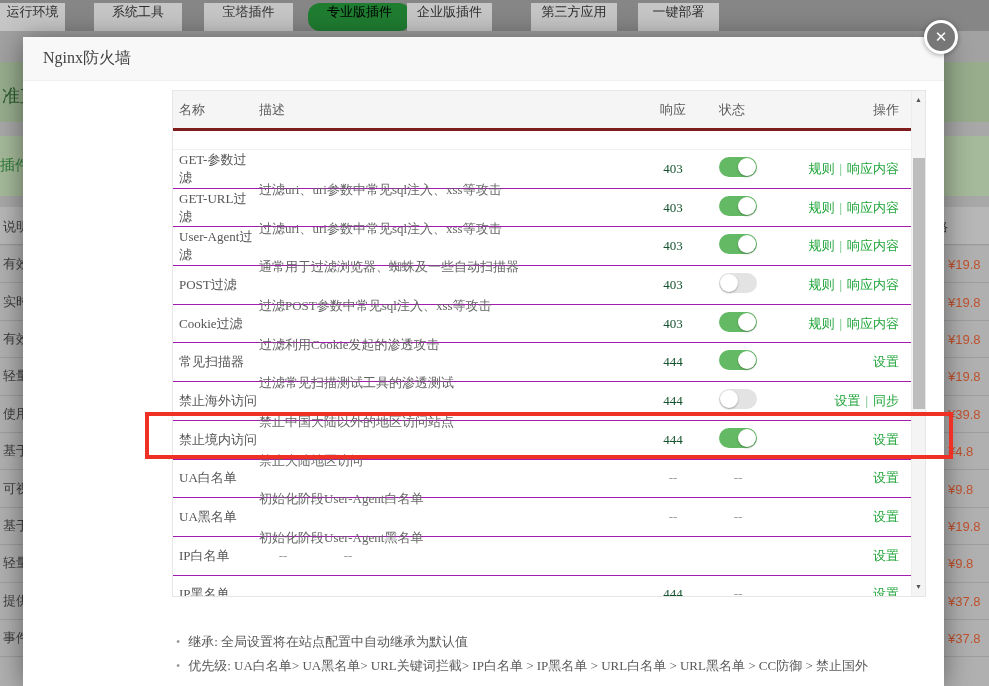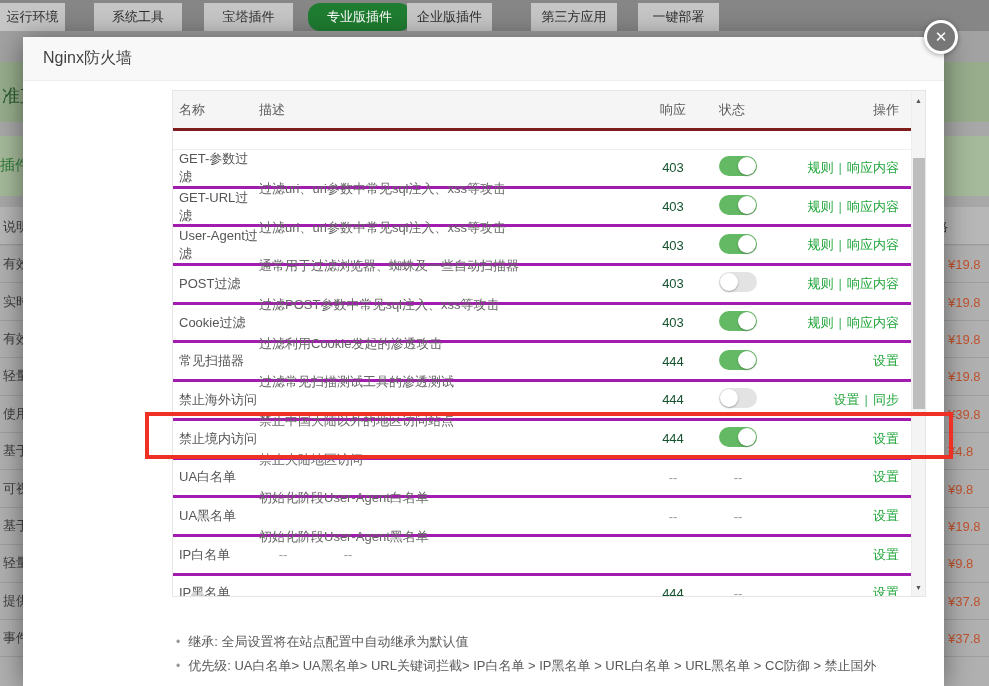--- a/index.html
+++ b/index.html
@@ -4,58 +4,58 @@
 <style>
   html,body{margin:0;padding:0;}
   body{
     width:989px;height:686px;overflow:hidden;position:relative;
     font-family:"Liberation Sans","DejaVu Sans",sans-serif;
     background:#a9a9a9;
   }
   
   #navbar{position:absolute;left:0;top:0;width:989px;height:31px;background:#868686;z-index:1;}
   .tab{position:absolute;top:3px;height:28px;background:#c6c6c6;color:#2e2e2e;font-size:13px;
-       display:flex;align-items:center;justify-content:center;cursor:pointer;white-space:nowrap;overflow:hidden;}
-  .tab.active{background:#1f7d31;color:#ffffff;border-radius:12px;}
+       display:flex;justify-content:center;cursor:pointer;white-space:nowrap;overflow:hidden;}
+  .tab.active{background:#1f7d31;color:#000000;border-radius:12px;}
   .bg-band{position:absolute;left:0;width:989px;z-index:1;}
   #band-top{top:31px;height:31px;background:#a2a2a2;}
   #band-g1{top:62px;height:60px;background:#97ad8c;}
   #band-gap1{top:122px;height:14px;background:#a8a8a8;}
   #band-g2{top:136px;height:60px;background:#a5ba9a;}
   #band-gap2{top:196px;height:11px;background:#a8a8a8;}
   #band-th{top:207px;height:38px;background:#b7b7b7;border-bottom:1px solid #9c9c9c;box-sizing:border-box;}
   #bg-rows{top:246px;height:440px;background:#b0b0b0;}
   .bg-row{position:absolute;left:0;width:989px;height:37.4px;border-bottom:1px solid #9e9e9e;box-sizing:border-box;}
   .bg-frag{position:absolute;left:3px;top:50%;transform:translateY(-50%);color:#3d3d3d;font-size:13px;white-space:nowrap;}
   .bg-price{position:absolute;left:948px;top:50%;transform:translateY(-50%);color:#c0522e;font-size:13px;white-space:nowrap;}
   #band1-text{position:absolute;left:2px;top:84px;font-size:18px;color:#2a5c2f;z-index:1;white-space:nowrap;}
   #band2-text{position:absolute;left:0px;top:156px;font-size:15px;color:#2f7a38;z-index:1;white-space:nowrap;}
   #bg-left-header{position:absolute;left:3px;top:218px;font-size:13px;color:#3a3a3a;z-index:1;white-space:nowrap;}
   #bg-price-header{position:absolute;left:922px;top:218px;font-size:13px;color:#3a3a3a;z-index:1;white-space:nowrap;}
   
   #modal{position:absolute;left:23px;top:37px;width:921px;height:649px;background:#fff;
-         box-shadow:0 2px 26px rgba(0,0,0,.45);z-index:10;}
+         box-shadow:0 2px 26px rgba(0,0,0,.45);z-index:10;font-family:Liberation Serif, serif;}
   #modal-title-bar{height:44px;background:#f8f8f8;border-bottom:1px solid #efefef;box-sizing:border-box;
          display:flex;align-items:center;}
   #modal-title{padding-left:20px;font-size:16px;color:#424242;}
   #sidebar{position:absolute;left:0;top:44px;width:139px;bottom:0;background:#f1f1f1;}
   .side-item{height:40px;display:flex;align-items:center;padding-left:21px;font-size:14px;color:#555;cursor:pointer;}
   .side-item.active{background:#fff;color:#444;}
   
   #table{position:absolute;left:149px;top:53px;width:754px;height:507px;border:1px solid #e6e6e6;
          box-sizing:border-box;overflow:hidden;background:#fff;}
   #thead{height:40px;background:#f5f5f5;border-bottom:3px solid #7f1d1d;box-sizing:border-box;
          display:flex;align-items:center;font-size:13px;color:#5a5a5a;width:738px;}
   .c-name{width:80px;padding-left:6px;flex:none;}
   .c-desc{width:390px;flex:none;}
   .c-resp{width:48px;text-align:center;flex:none;}
   .c-status{width:90px;padding-left:22px;box-sizing:border-box;flex:none;}
   .c-act{flex:1;text-align:right;padding-right:12px;}
   #tspacer{width:738px;height:19px;border-bottom:1px solid #f0f0f0;box-sizing:border-box;}
-  .trow{width:738px;height:38.7px;display:flex;align-items:center;border-bottom:3px solid #a21caf;
+  .trow{width:738px;height:38.7px;display:flex;align-items:center;border-bottom:1px solid #a21caf;
         box-sizing:border-box;font-size:13px;}
   .cell-name{color:#555;}
   .cell-desc{color:#666;margin-top:42px;}
   .resp-green{color:#14532d;}
   .val-dash{color:#999;}
   .status-dash{display:inline-block;width:38px;text-align:center;color:#999;}
   .link{color:#20a53a;cursor:pointer;}
   .act-sep{color:#4db36a;margin:0 5px;}
   .tg{width:38px;height:20px;border-radius:10px;position:relative;display:inline-block;cursor:pointer;flex:none;}
   .tg.on{background:#64ba64;}

